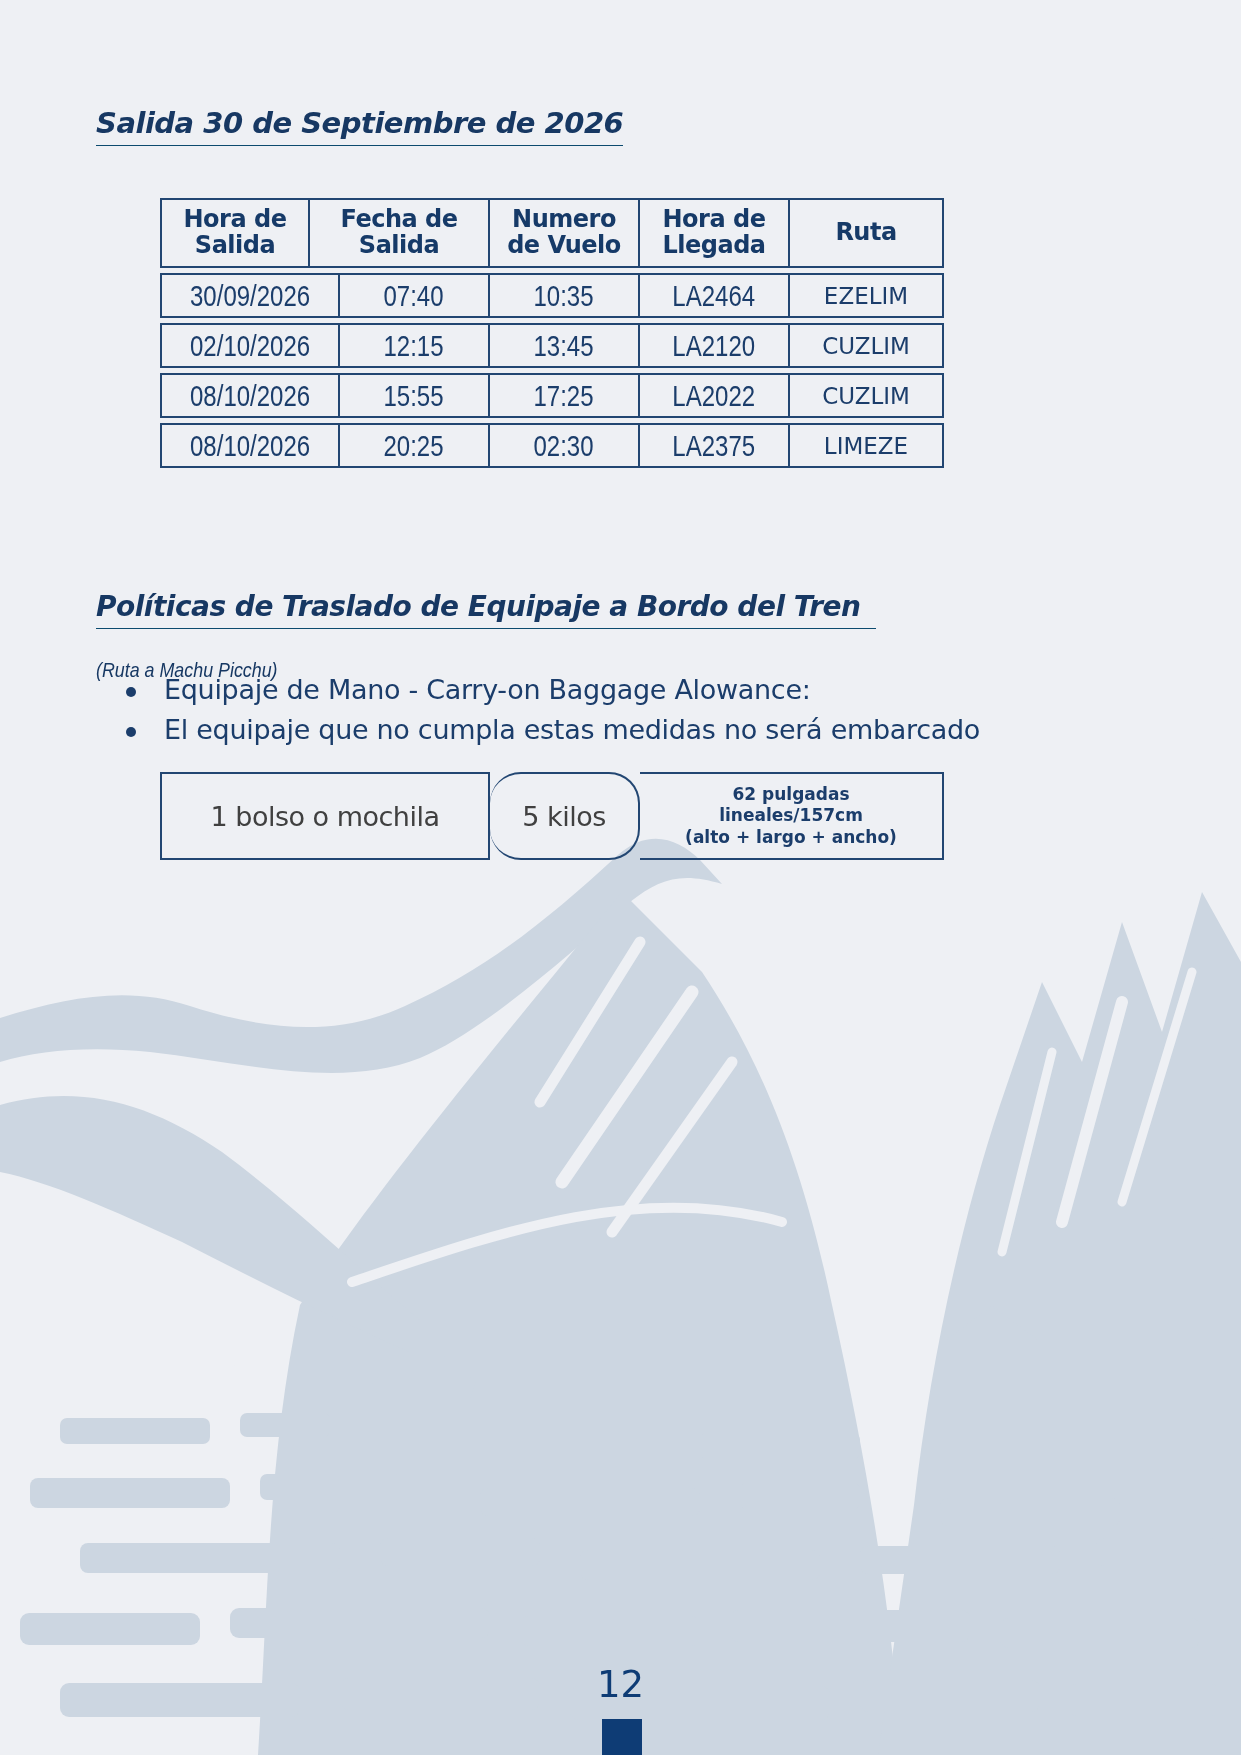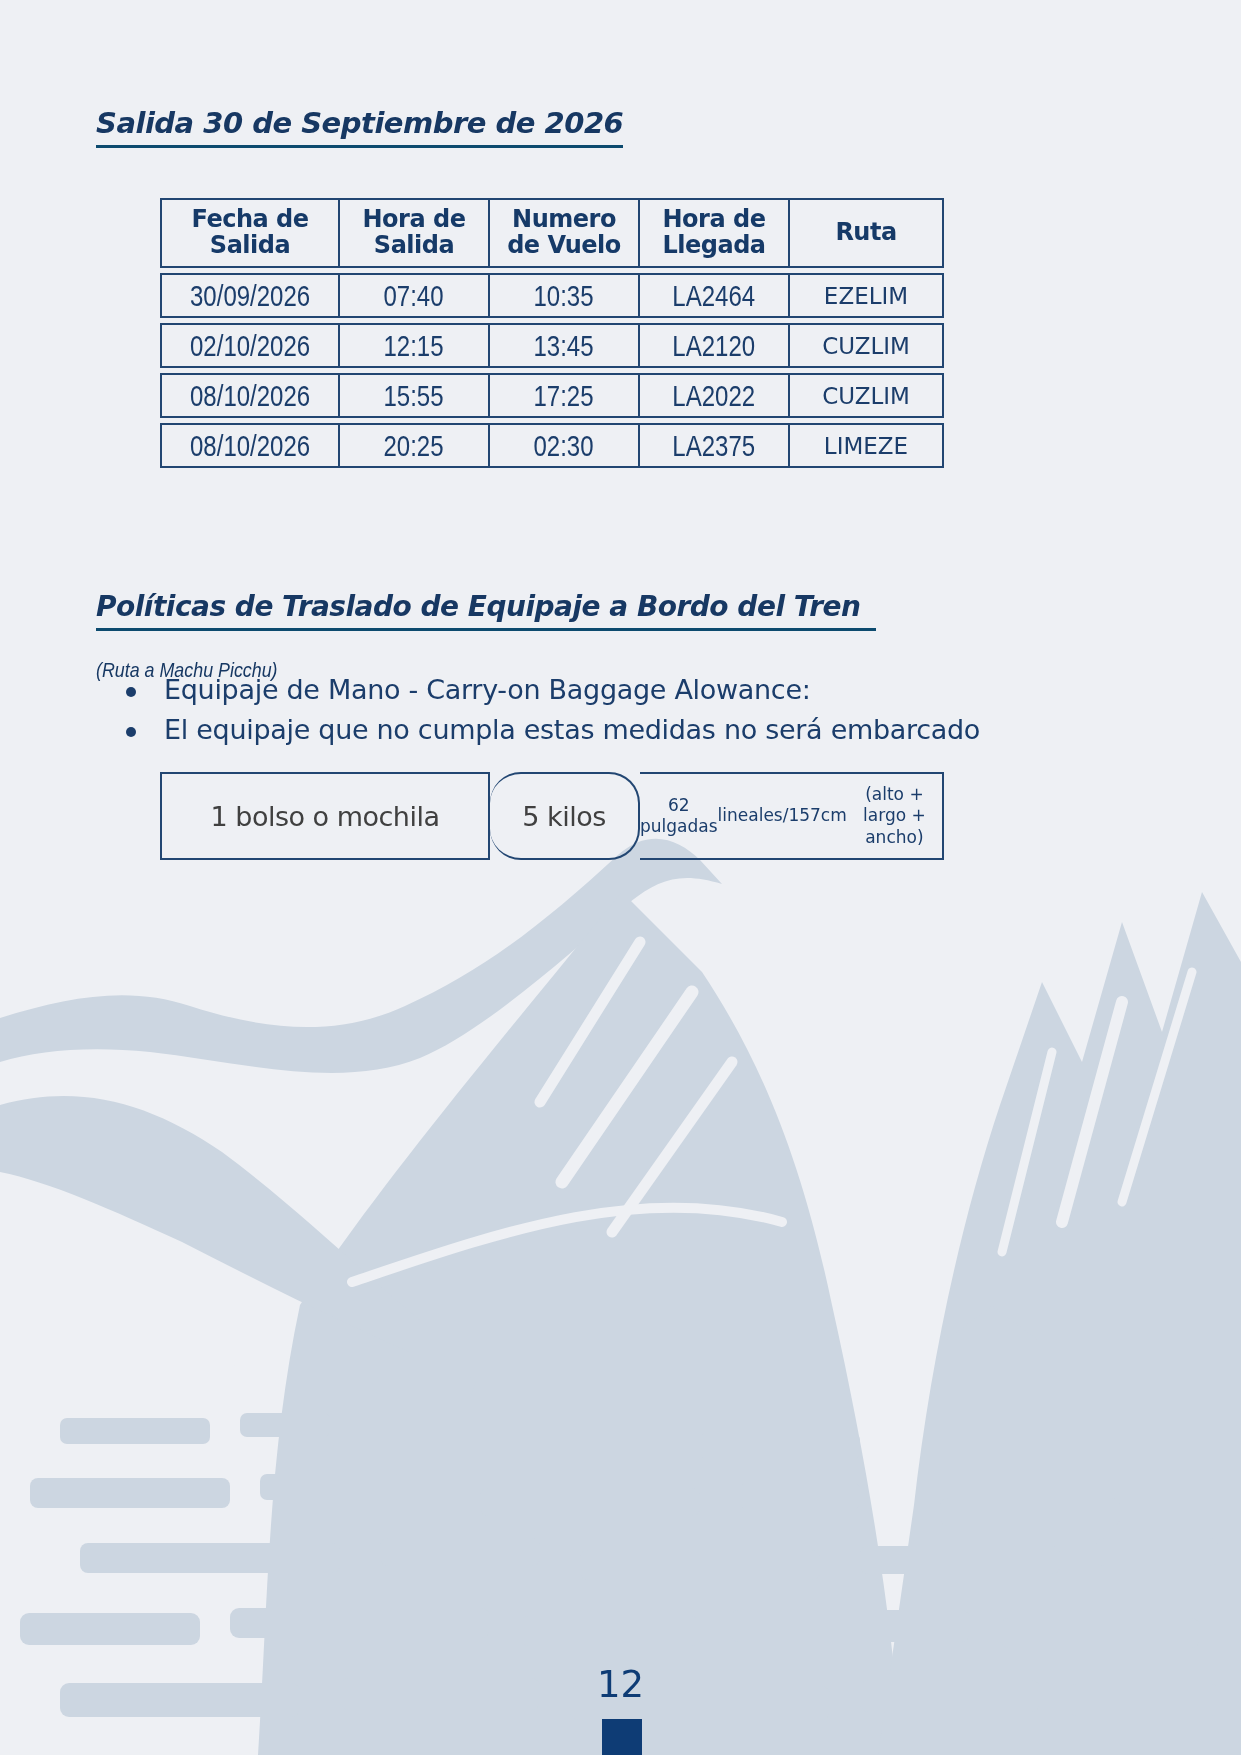--- a/index.html
+++ b/index.html
@@ -36,21 +36,21 @@
     font-weight: bold;
     font-style: italic;
     color: #173863;
     letter-spacing: -0.5px;
     white-space: nowrap;
   }
   .title-1 { top: 106px; font-size: 29px; }
   .title-2 { top: 590px; font-size: 28px; }
   .underlined {
     display: inline-block;
-    border-bottom: 3px solid #0c4a6e;
+    border-bottom: 1px solid #0c4a6e;
     padding-bottom: 5px;
   }
   .pad-right { padding-right: 16px; }
 
   .subtitle {
     position: absolute;
     left: 96px;
     top: 658px;
     color: #173863;
     font-style: italic;
@@ -141,24 +141,24 @@
   .bw3 { width: 304px; }
   .bcell {
     height: 88px;
     font-weight: normal;
     font-size: 27px;
     letter-spacing: -0.5px;
     color: #404040;
   }
   .dim-cell {
     height: 88px;
-    flex-direction: row;
+    flex-direction: column;
     font-size: 17px;
     line-height: 1.25;
-    font-weight: normal;
+    font-weight: bold;
     color: #1b3d6b;
   }
   .dim-line { display: block; }
 
   .page-number {
     position: absolute;
     left: 0;
     top: 1663px;
     width: 100%;
     text-align: center;
@@ -234,22 +234,22 @@
   </svg>
 
   <div class="content">
 
     <h1 class="section-title title-1">
       <span class="underlined">Salida 30 de Septiembre de 2026</span>
     </h1>
 
     <div class="table flight-table">
       <div class="trow">
+        <div class="cell hcell w2">Hora de Salida</div>
         <div class="cell hcell w1">Fecha de Salida</div>
-        <div class="cell hcell w2">Hora de Salida</div>
         <div class="cell hcell w4">Numero de Vuelo</div>
         <div class="cell hcell w3">Hora de Llegada</div>
         <div class="cell hcell w5">Ruta</div>
       </div>
       <div class="trow">
         <div class="cell dcell w1">
             <span class="cond">30/09/2026</span>
           </div>
         <div class="cell dcell w2">
             <span class="cond">07:40</span>

